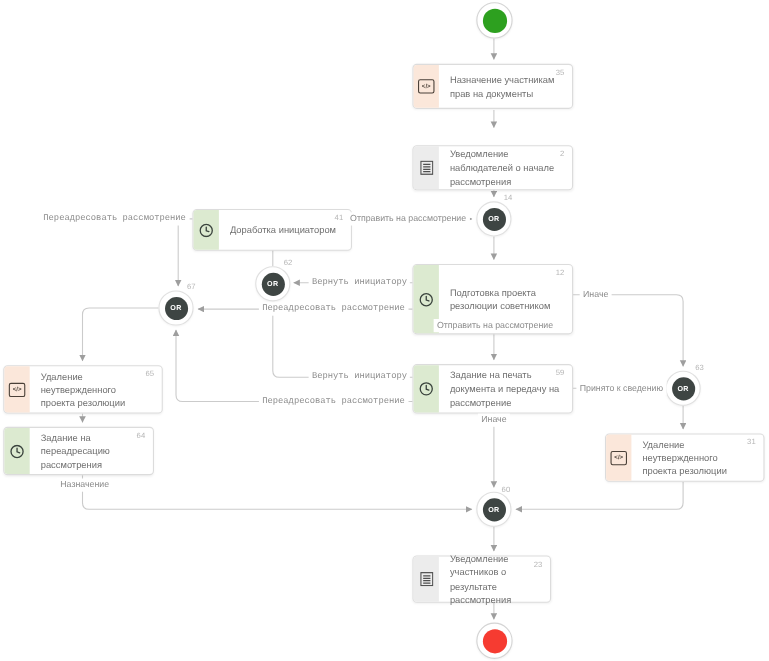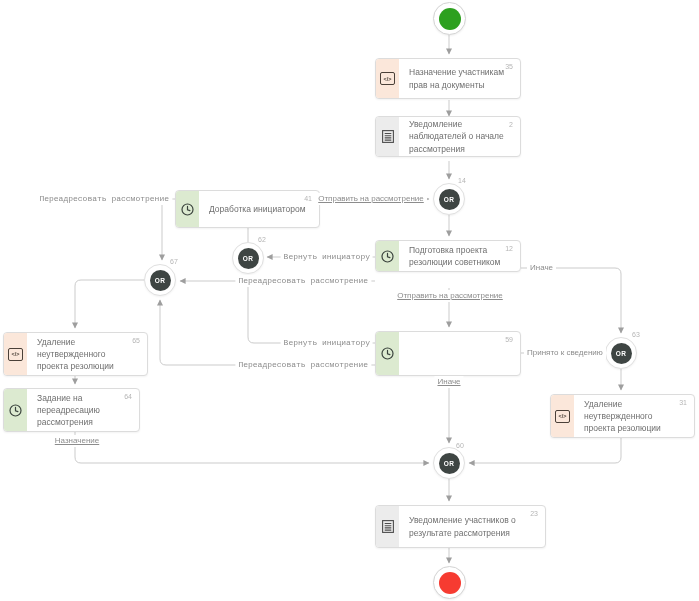--- a/index.html
+++ b/index.html
@@ -47,21 +47,21 @@
     position:absolute;width:33px;height:33px;border-radius:50%;background:#fff;
     border:1px solid #d4d4d4;box-sizing:border-box;
     display:flex;align-items:center;justify-content:center;
     box-shadow:0 1px 2px rgba(0,0,0,.06);
   }
   .event-dot{width:22px;height:22px;border-radius:50%;}
   .elabel{
     position:absolute;font-size:8px;color:#8c8c8c;white-space:nowrap;
     background:#fff;padding:0 3px;line-height:12px;
   }
-  .elabel.c{transform:translate(-50%,-50%);text-decoration:underline;}
+  .elabel.c{transform:translate(-50%,-50%);}
   .elabel.r{transform:translate(-100%,-50%);font-family:Liberation Mono, monospace;}
   .elabel.l{transform:translate(0,-50%);}
 </style>
 </head>
 <body>
 
 <div id="canvas">
 
   <svg class="wires" width="699" height="601" viewBox="0 0 699 601">
     <defs>
@@ -100,21 +100,21 @@
   </div>
 
   <div class="task" style="left:375px;top:58px;width:146px;height:41px">
     <div class="strip peach">
       <span class="icon-script">&lt;/&gt;</span>
     </div>
     <span class="num">35</span>
     <div class="title">Назначение участникам прав на документы</div>
   </div>
 
-  <div class="task" style="left:375px;top:116px;width:146px;height:41px">
+  <div class="task" style="left:375px;top:132px;width:146px;height:41px">
     <div class="strip gray">
       <svg width="12" height="13" viewBox="0 0 12 13">
         <rect x="0.6" y="0.6" width="10.8" height="11.8" fill="none" stroke="#4e4e4e" stroke-width="1.1"></rect>
         <path d="M2.7,3.5 H9.3 M2.7,5.7 H9.3 M2.7,7.9 H9.3 M2.7,10.1 H9.3" stroke="#4e4e4e" stroke-width="1.1"></path>
       </svg>
     </div>
     <span class="num">2</span>
     <div class="title">Уведомление наблюдателей о начале рассмотрения</div>
   </div>
 
@@ -127,21 +127,21 @@
     <div class="strip green">
       <svg width="13" height="13" viewBox="0 0 13 13">
         <circle cx="6.5" cy="6.5" r="5.5" fill="none" stroke="#3a433d" stroke-width="1.2"></circle>
         <path d="M6.5,3.4 V6.8 L8.9,7.6" fill="none" stroke="#3a433d" stroke-width="1.2" stroke-linecap="round"></path>
       </svg>
     </div>
     <span class="num">41</span>
     <div class="title">Доработка инициатором</div>
   </div>
 
-  <div class="task" style="left:375px;top:240px;width:146px;height:32px">
+  <div class="task" style="left:375px;top:240px;width:146px;height:64px">
     <div class="strip green">
       <svg width="13" height="13" viewBox="0 0 13 13">
         <circle cx="6.5" cy="6.5" r="5.5" fill="none" stroke="#3a433d" stroke-width="1.2"></circle>
         <path d="M6.5,3.4 V6.8 L8.9,7.6" fill="none" stroke="#3a433d" stroke-width="1.2" stroke-linecap="round"></path>
       </svg>
     </div>
     <span class="num">12</span>
     <div class="title">Подготовка проекта резолюции советником</div>
   </div>
 
@@ -175,41 +175,42 @@
   </div>
 
   <div class="task" style="left:375px;top:331px;width:146px;height:45px">
     <div class="strip green">
       <svg width="13" height="13" viewBox="0 0 13 13">
         <circle cx="6.5" cy="6.5" r="5.5" fill="none" stroke="#3a433d" stroke-width="1.2"></circle>
         <path d="M6.5,3.4 V6.8 L8.9,7.6" fill="none" stroke="#3a433d" stroke-width="1.2" stroke-linecap="round"></path>
       </svg>
     </div>
     <span class="num">59</span>
+    <div class="title">Задание на печать документа и передачу на рассмотрение</div>
   </div>
 
   <div class="gw" style="left:605px;top:337px">
     <div class="gw-inner">OR</div>
   </div>
   <span class="gw-num" style="left:632px;top:331px">63</span>
 
   <div class="task" style="left:550px;top:394px;width:145px;height:44px">
     <div class="strip peach">
       <span class="icon-script">&lt;/&gt;</span>
     </div>
     <span class="num">31</span>
     <div class="title">Удаление неутвержденного проекта резолюции</div>
   </div>
 
   <div class="gw" style="left:433px;top:447px">
     <div class="gw-inner">OR</div>
   </div>
   <span class="gw-num" style="left:456px;top:442px">60</span>
 
-  <div class="task" style="left:375px;top:505px;width:171px;height:43px">
+  <div class="task" style="left:375px;top:505px;width:126px;height:43px">
     <div class="strip gray">
       <svg width="12" height="13" viewBox="0 0 12 13">
         <rect x="0.6" y="0.6" width="10.8" height="11.8" fill="none" stroke="#4e4e4e" stroke-width="1.1"></rect>
         <path d="M2.7,3.5 H9.3 M2.7,5.7 H9.3 M2.7,7.9 H9.3 M2.7,10.1 H9.3" stroke="#4e4e4e" stroke-width="1.1"></path>
       </svg>
     </div>
     <span class="num">23</span>
     <div class="title">Уведомление участников о результате рассмотрения</div>
   </div>
 

